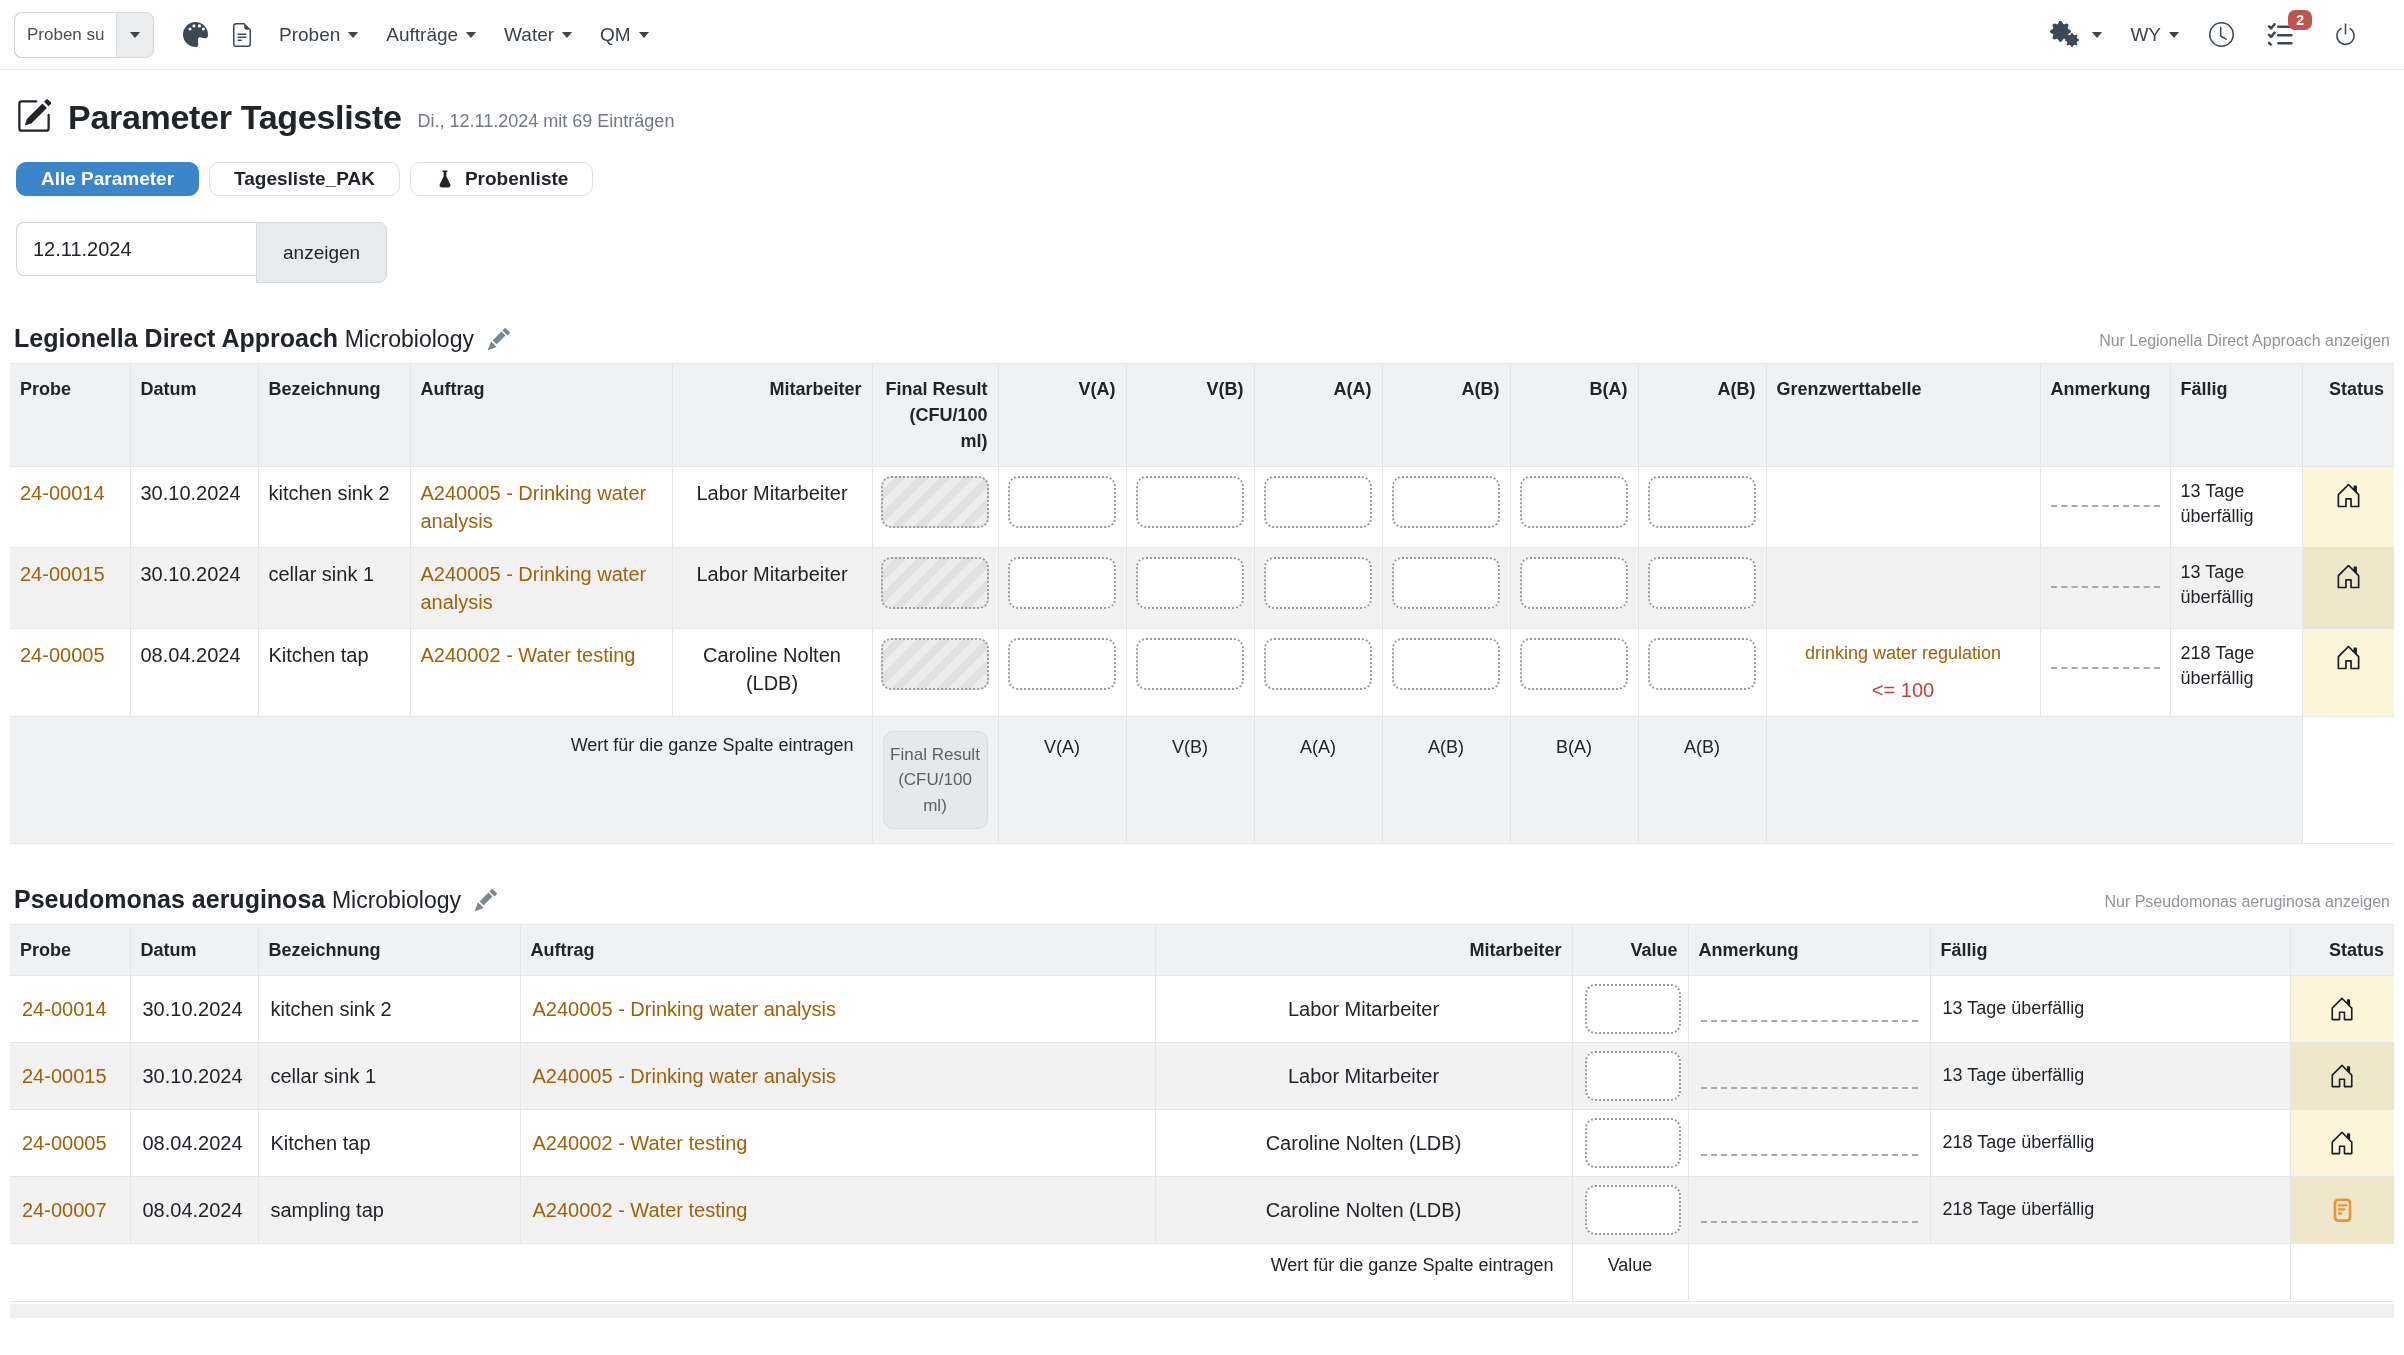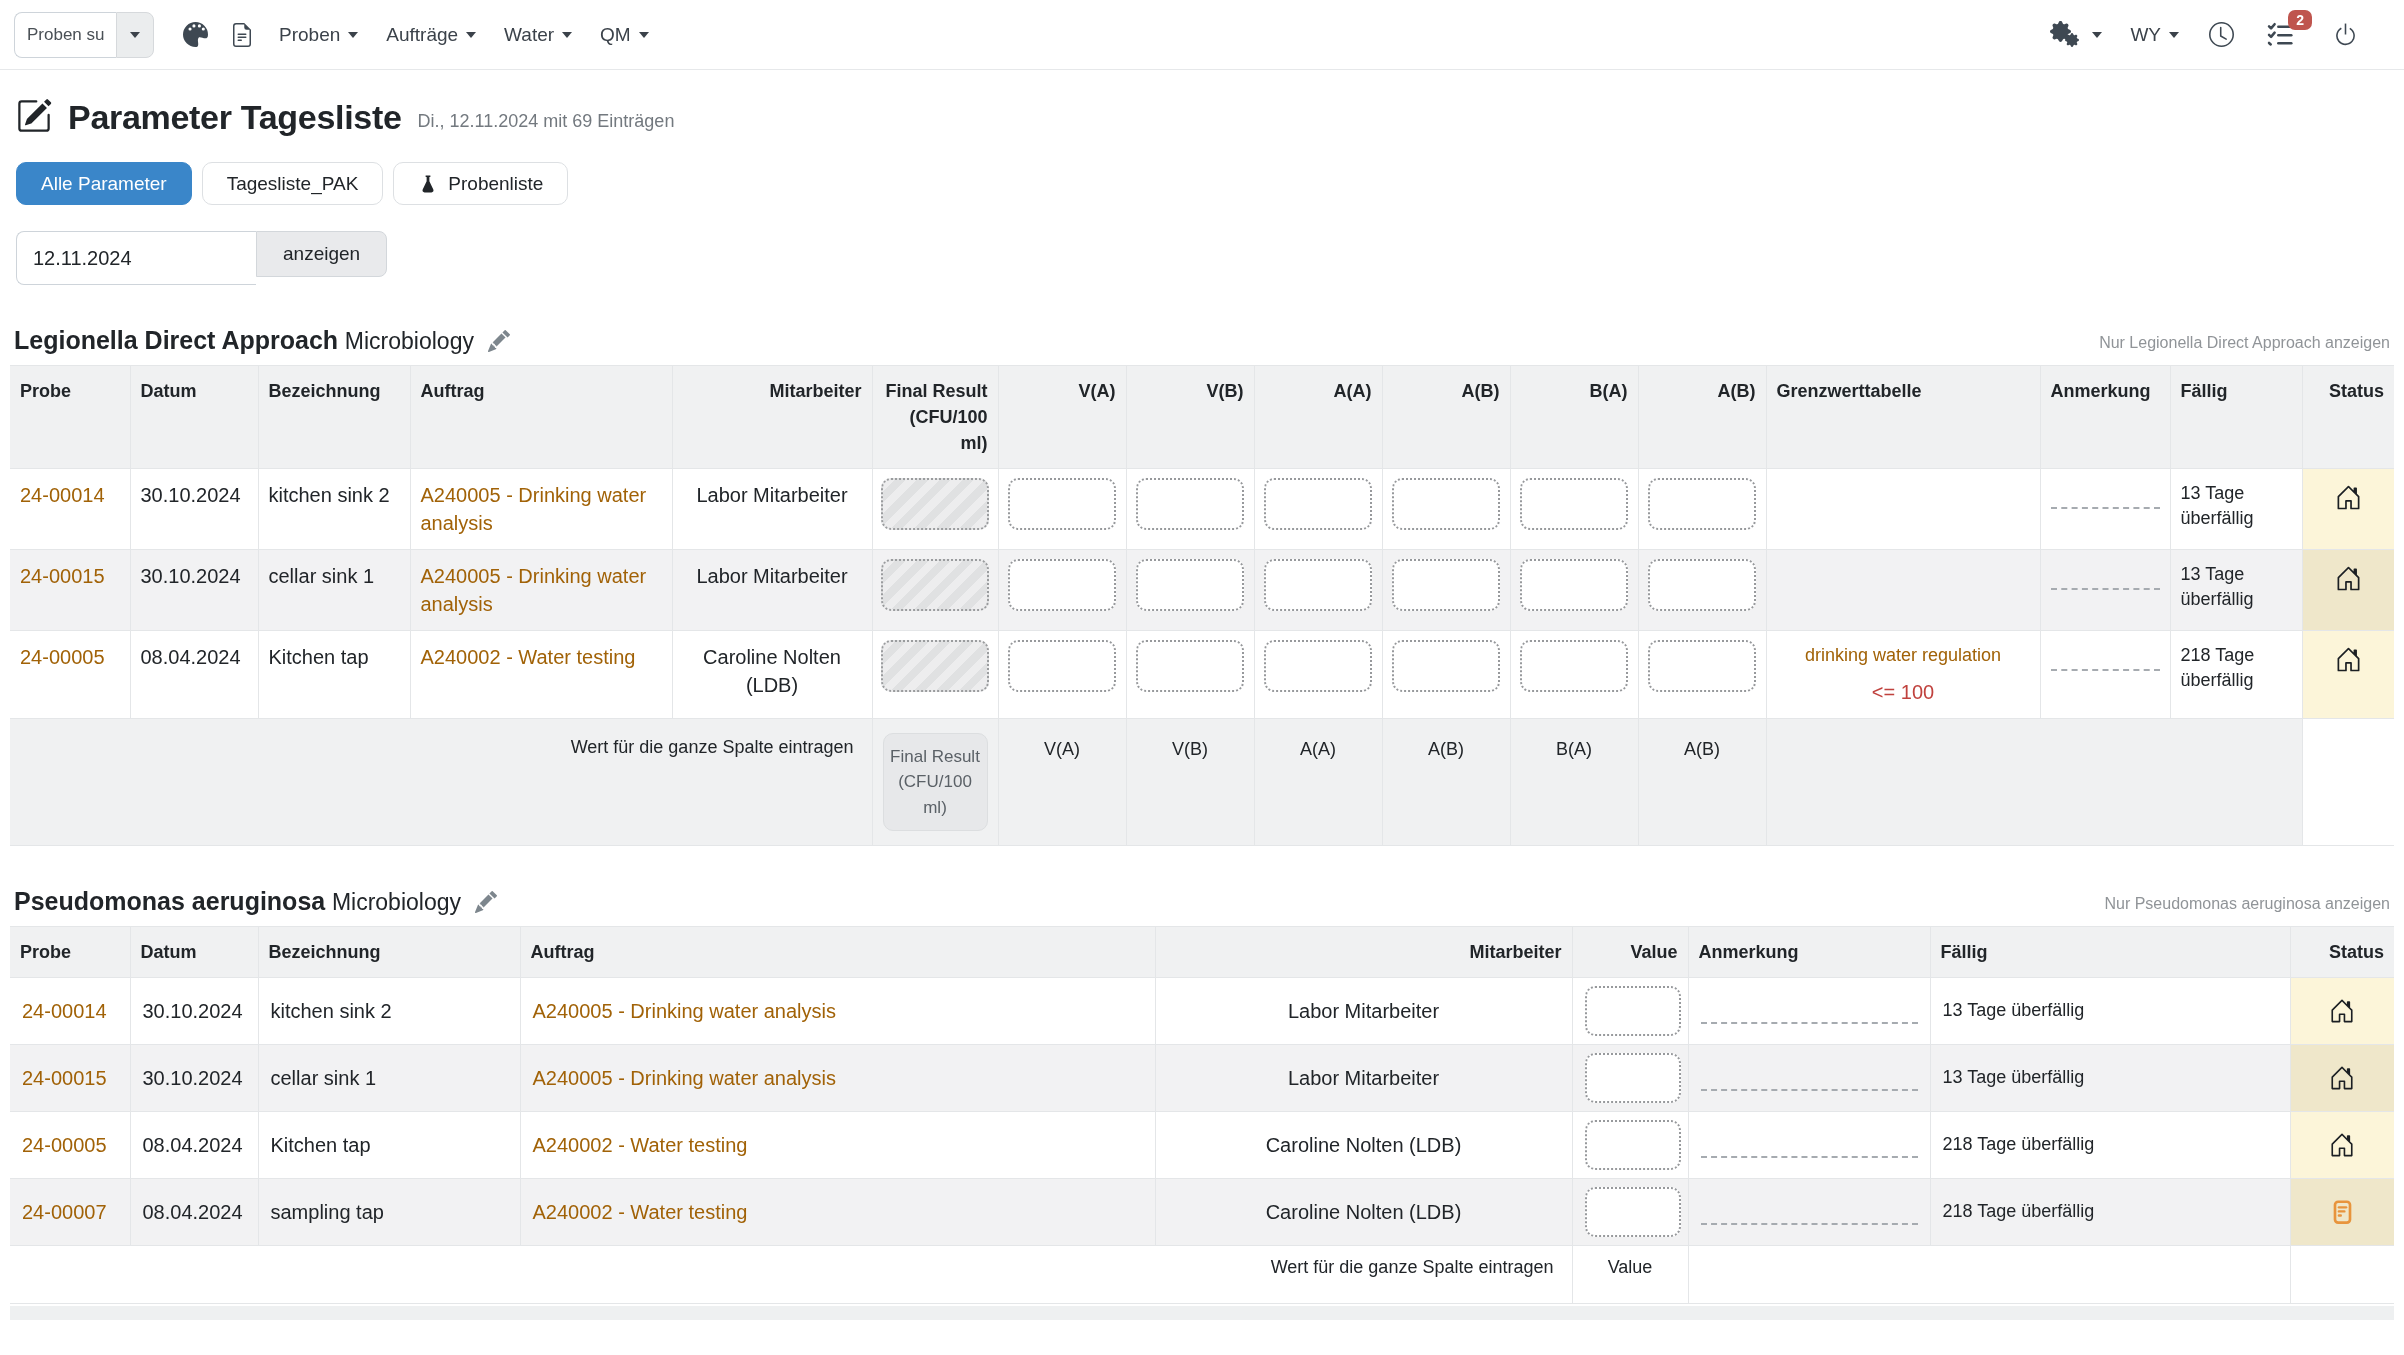--- a/index.html
+++ b/index.html
@@ -38,34 +38,34 @@
 
   
   .container { padding: 0 10px; }
   .page-head { margin: 28px 6px 0; display: flex; align-items: flex-end; gap: 16px; }
   .page-head h1 { margin: 0; font-size: 34px; font-weight: 600; letter-spacing: -0.3px; line-height: 1.1; }
   .page-head .subtitle { font-size: 18px; color: #73797f; padding-bottom: 4px; }
   .title-icon { padding-bottom: 2px; }
 
   .tabs { margin: 26px 6px 0; display: flex; gap: 10px; }
   .tab {
-    font-family: inherit; font-size: 19px; height: 43px; padding: 0 24px; border-radius: 10px;
+    font-family: inherit; font-size: 19px; height: 34px; padding: 0 24px; border-radius: 10px;
     border: 1px solid #dde0e3; background: #fff; color: #212529; cursor: pointer;
-    display: inline-flex; align-items: center; gap: 10px;
+    display: inline-flex; align-items: center; gap: 10px; font-weight: bold;
   }
   .tab.active { background: #3a86c9; border-color: #3a86c9; color: #fff; }
 
   .datebar { margin: 26px 6px 0; display: flex; }
   .date-input {
     width: 240px; height: 54px; border: 1px solid #ced4da; border-right: none;
     border-radius: 8px 0 0 8px; padding: 0 16px; font-size: 20px; color: #212529;
     font-family: inherit; outline: none;
   }
   .show-btn {
-    height: 46px; padding: 0 26px; font-size: 19px; font-family: inherit; cursor: pointer;
+    height: 61px; padding: 0 26px; font-size: 19px; font-family: inherit; cursor: pointer;
     background: #e9eaec; border: 1px solid #d3d7db; border-radius: 0 8px 8px 0; color: #212529;
   }
 
   
   .sec-head { margin: 42px 4px 10px; display: flex; align-items: flex-end; gap: 14px; }
   .sec-head h2 { margin: 0; font-weight: 400; line-height: 1.1; }
   .sec-title { font-size: 25px; font-weight: 700; }
   .sec-cat { font-size: 23px; font-weight: 400; }
   .sec-pencil { padding-bottom: 3px; cursor: pointer; }
   .only-link { margin-left: auto; font-size: 16px; color: #909498; padding-bottom: 3px; white-space: nowrap; }

